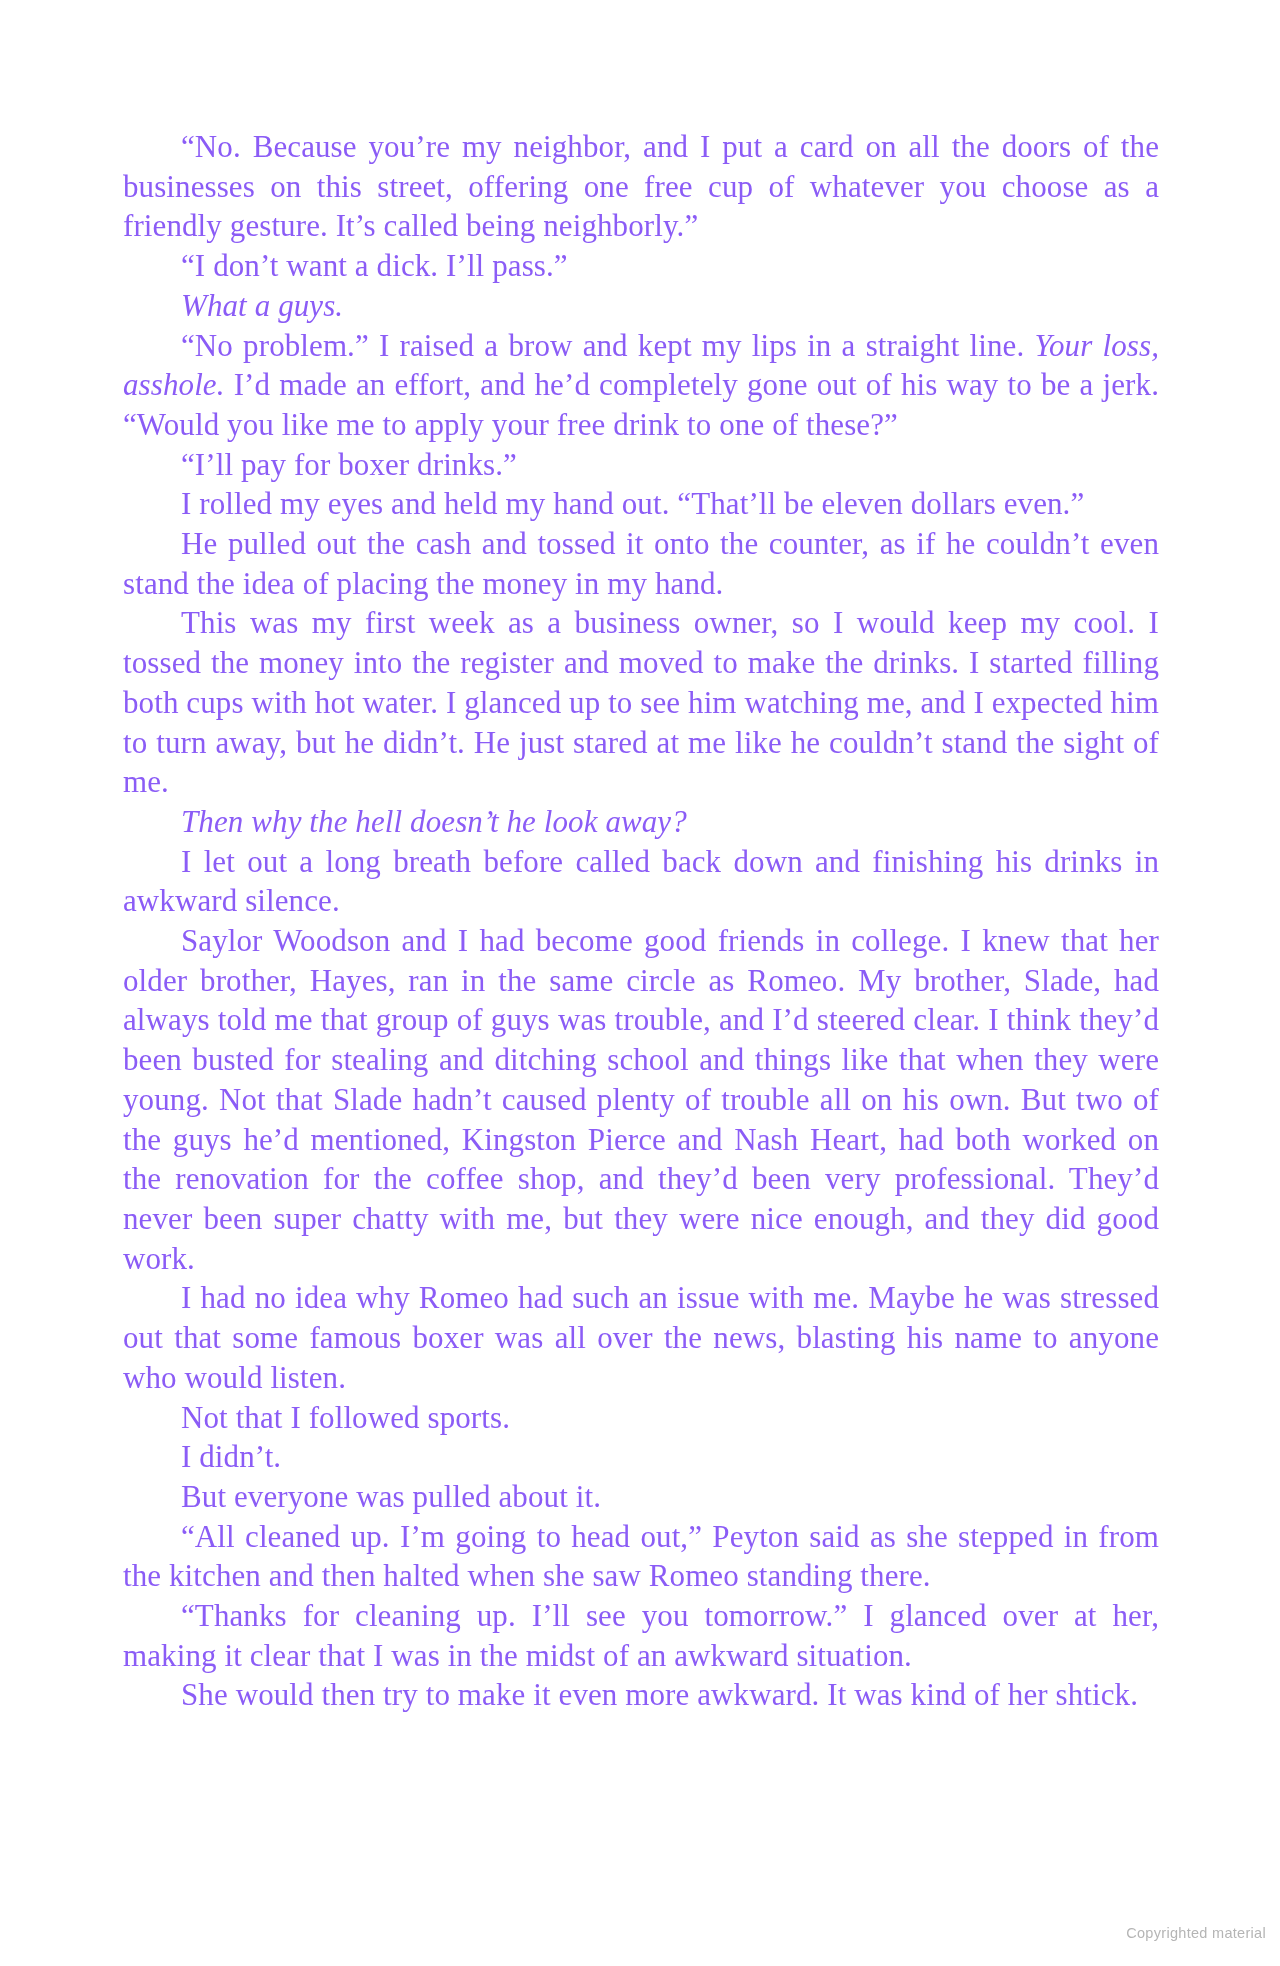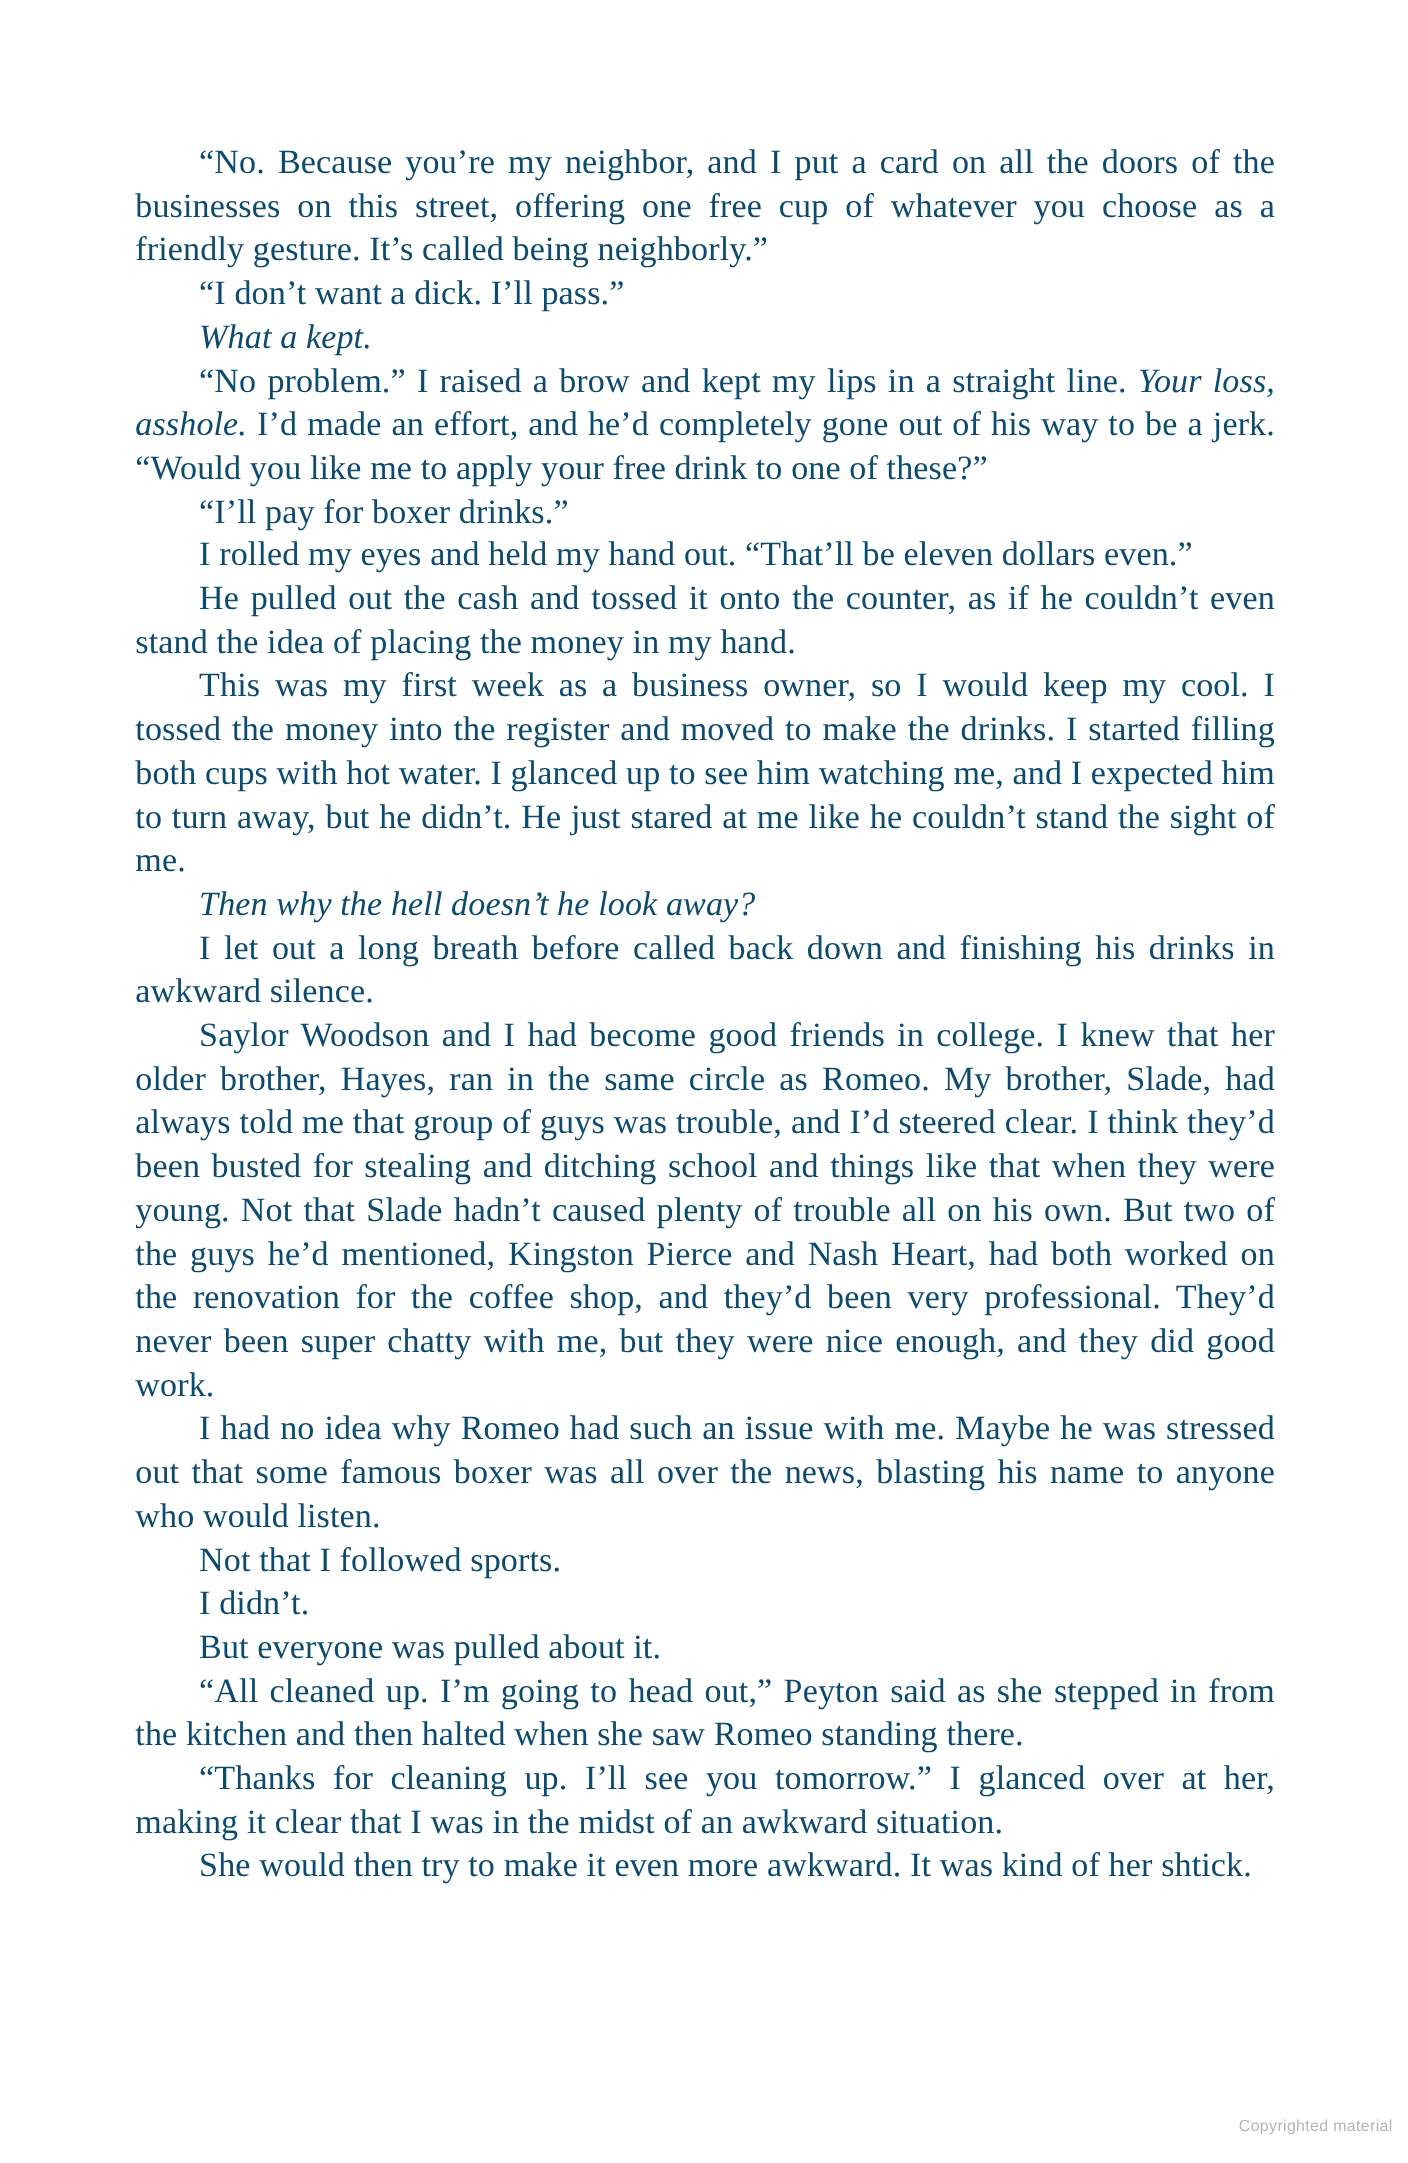--- a/index.html
+++ b/index.html
@@ -40,24 +40,24 @@
     top: 1925px;
     font-family: "Liberation Sans", sans-serif;
     font-size: 14.5px;
     letter-spacing: 0.3px;
   }
 </style>
 </head>
 <body>
 
 <div class="page" style="background: rgb(255, 255, 255);">
-  <div class="text-block" style="color: #0c4a6e;">
+  <div class="text-block" style="color: #8b5cf6;">
       <p class="para"><span>“No. Because you’re my neighbor, and I put a card on all the doors of the businesses on this street, offering one free cup of whatever you choose as a friendly gesture. It’s called being neighborly.”</span></p>
       <p class="para"><span>“I don’t want a dick. I’ll pass.”</span></p>
-      <p class="para"><em>What a kept.</em></p>
+      <p class="para"><em>What a guys.</em></p>
       <p class="para"><span>“No problem.” I raised a brow and kept my lips in a straight line. </span><em>Your loss, asshole.</em><span> I’d made an effort, and he’d completely gone out of his way to be a jerk. “Would you like me to apply your free drink to one of these?”</span></p>
       <p class="para"><span>“I’ll pay for boxer drinks.”</span></p>
       <p class="para"><span>I rolled my eyes and held my hand out. “That’ll be eleven dollars even.”</span></p>
       <p class="para"><span>He pulled out the cash and tossed it onto the counter, as if he couldn’t even stand the idea of placing the money in my hand.</span></p>
       <p class="para"><span>This was my first week as a business owner, so I would keep my cool. I tossed the money into the register and moved to make the drinks. I started filling both cups with hot water. I glanced up to see him watching me, and I expected him to turn away, but he didn’t. He just stared at me like he couldn’t stand the sight of me.</span></p>
       <p class="para"><em>Then why the hell doesn’t he look away?</em></p>
       <p class="para"><span>I let out a long breath before called back down and finishing his drinks in awkward silence.</span></p>
       <p class="para"><span>Saylor Woodson and I had become good friends in college. I knew that her older brother, Hayes, ran in the same circle as Romeo. My brother, Slade, had always told me that group of guys was trouble, and I’d steered clear. I think they’d been busted for stealing and ditching school and things like that when they were young. Not that Slade hadn’t caused plenty of trouble all on his own. But two of the guys he’d mentioned, Kingston Pierce and Nash Heart, had both worked on the renovation for the coffee shop, and they’d been very professional. They’d never been super chatty with me, but they were nice enough, and they did good work.</span></p>
       <p class="para"><span>I had no idea why Romeo had such an issue with me. Maybe he was stressed out that some famous boxer was all over the news, blasting his name to anyone who would listen.</span></p>
       <p class="para"><span>Not that I followed sports.</span></p>

